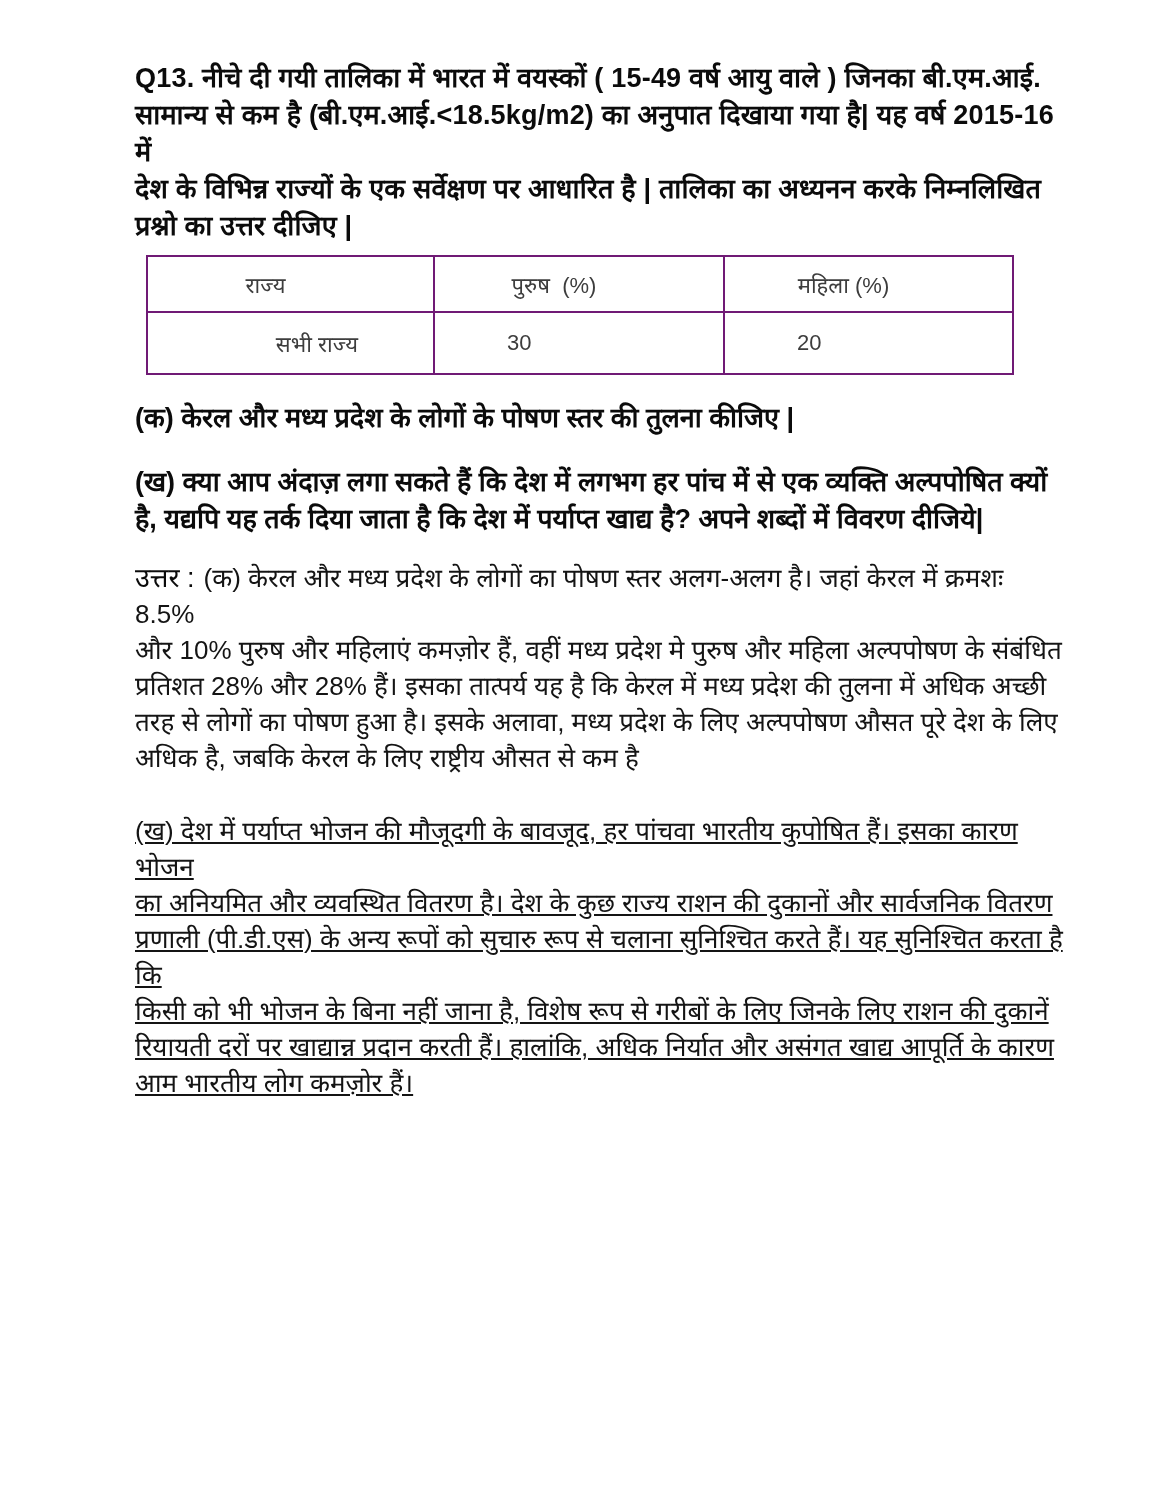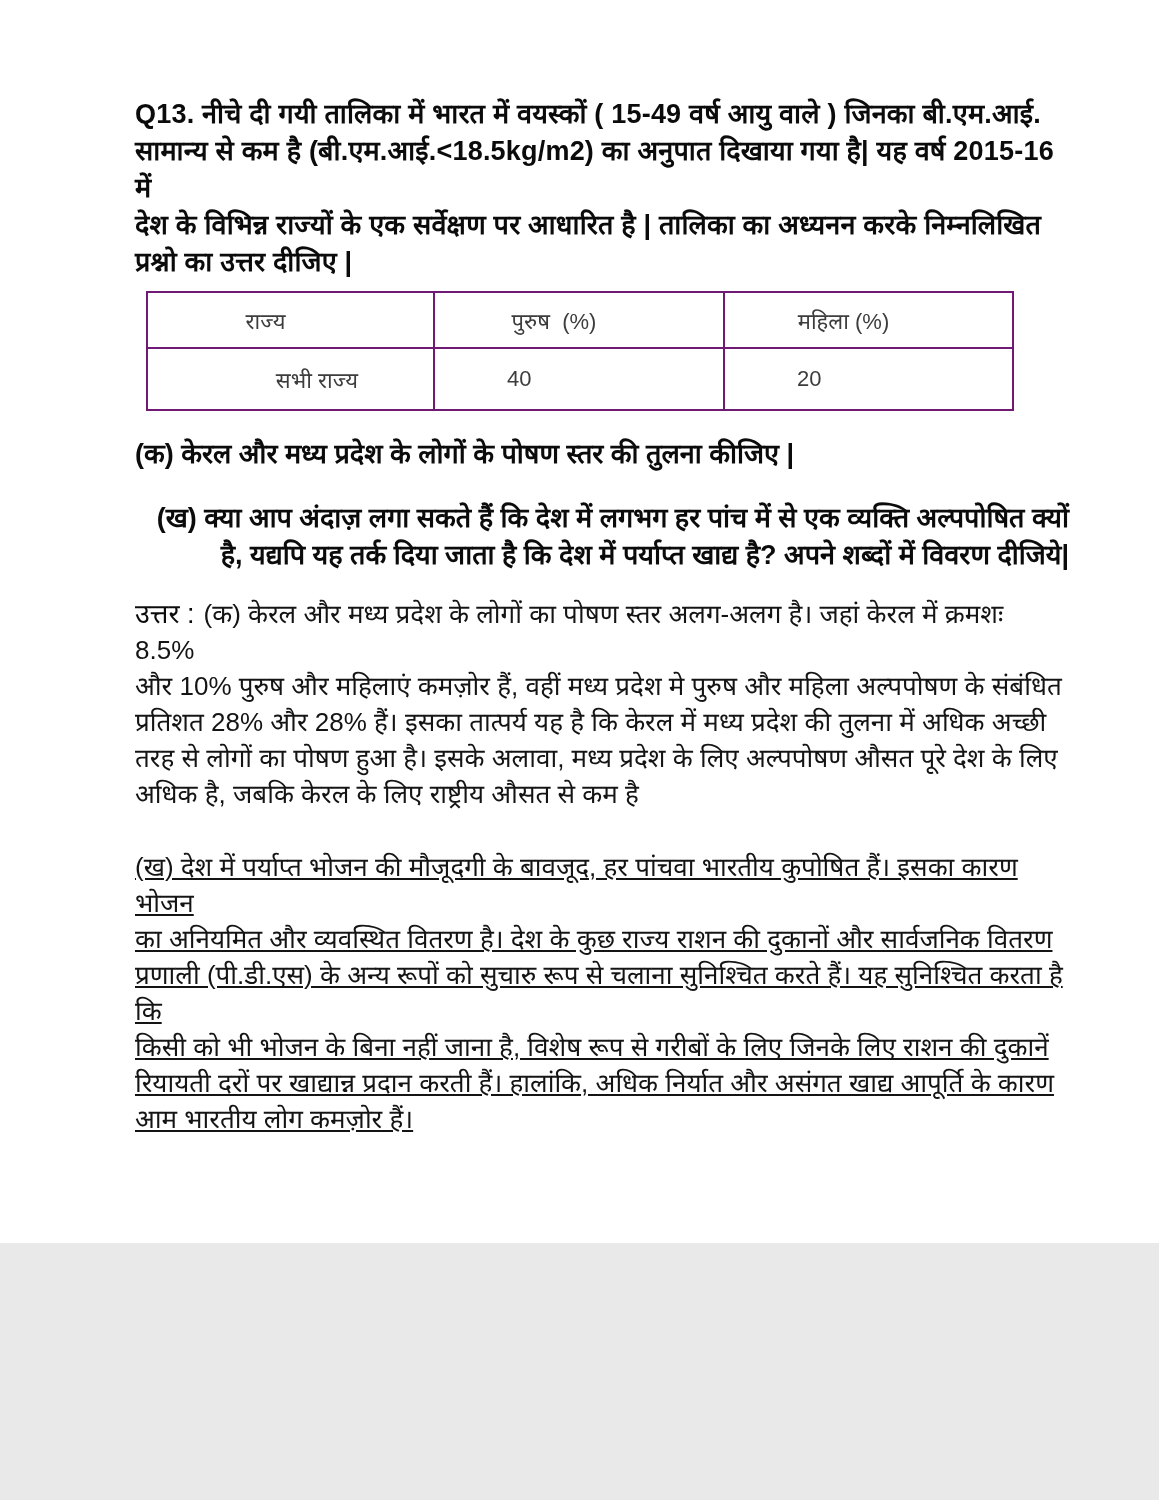--- a/index.html
+++ b/index.html
@@ -1,24 +1,24 @@
 <!DOCTYPE html>
 <html><head>
 <meta charset="utf-8">
 <style>
   html, body { margin: 0; padding: 0; }
   body { background: #e9e9e9; }
   .page {
     position: relative;
     width: 1159px;
-    height: 1243px;
+    height: 1500px;
     margin: 0 auto;
     background: #ffffff;
     box-sizing: border-box;
-    padding: 96px 90px 0 135px;
+    padding: 60px 90px 0 135px;
     font-family: "Liberation Sans", "DejaVu Sans", sans-serif;
     color: #141414;
     overflow: hidden;
   }
   .bold { font-weight: 700; color: #0b0b0b; }
   .lines { white-space: pre-line; }
   .q-heading {
     font-size: 27px;
     line-height: 37px;
     letter-spacing: 0.2px;
@@ -68,21 +68,21 @@
     height: 62px;
     text-align: left;
     vertical-align: middle;
     padding: 0 0 0 72px;
   }
   .sub-q {
     font-size: 27px;
     line-height: 37px;
   }
   .sub-q-a { margin-top: 25px; }
-  .sub-q-b { margin-top: 27px; text-align: right; }
+  .sub-q-b { margin-top: 27px; }
   .answer-para {
     font-size: 26px;
     line-height: 36px;
     font-weight: 400;
   }
   .answer-a { margin-top: 22px; }
   .answer-b { margin-top: 37px; text-decoration: underline; }
   .answer-label {
     font-weight: 400;
     font-size: 27px;
@@ -105,21 +105,21 @@
     <thead>
       <tr>
         <th style="width:287px">राज्य</th>
         <th style="width:290px">पुरुष  (%)</th>
         <th style="width:289px">महिला (%)</th>
       </tr>
     </thead>
     <tbody>
       <tr>
         <td class="summary-state-cell">सभी राज्य</td>
-        <td class="summary-num-cell">40</td>
+        <td class="summary-num-cell">30</td>
         <td class="summary-num-cell">20</td>
       </tr>
     </tbody>
   </table>
 
   <div class="sub-q sub-q-a bold">(क) केरल और मध्य प्रदेश के लोगों के पोषण स्तर की तुलना कीजिए |</div>
 
   <div class="sub-q sub-q-b bold lines">(ख) क्या आप अंदाज़ लगा सकते हैं कि देश में लगभग हर पांच में से एक व्यक्ति अल्पपोषित क्यों
 है, यद्यपि यह तर्क दिया जाता है कि देश में पर्याप्त खाद्य है? अपने शब्दों में विवरण दीजिये|</div>
 

